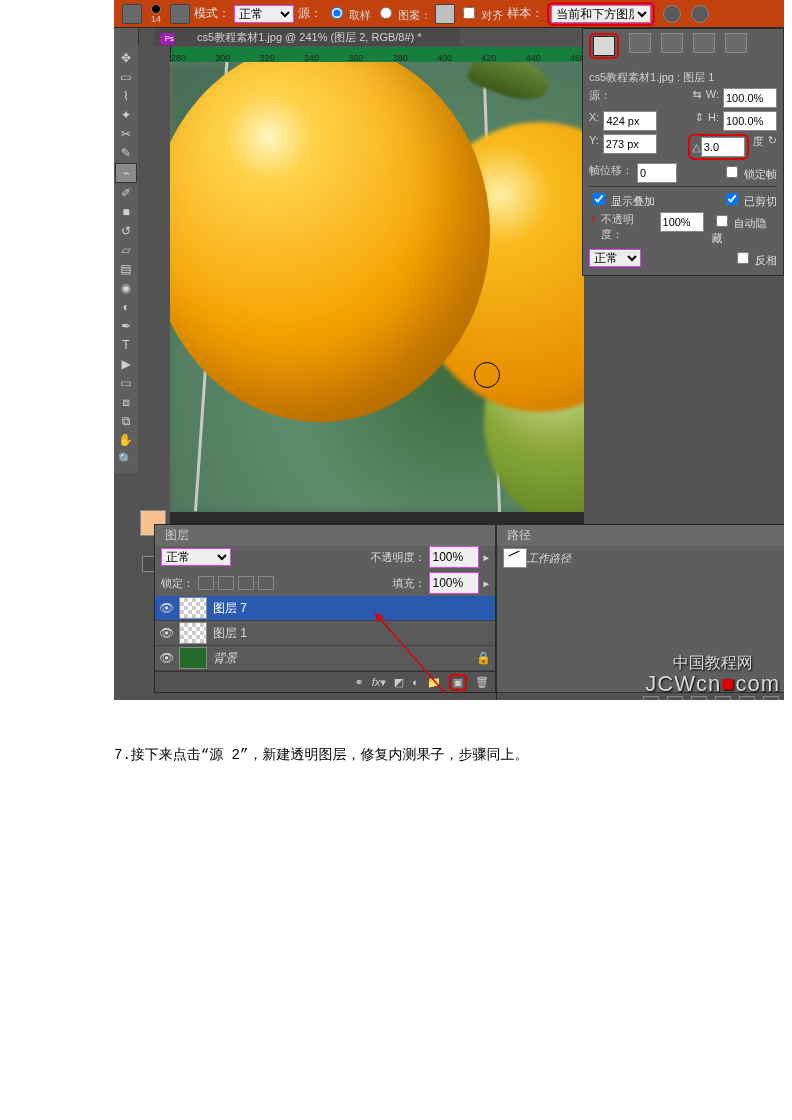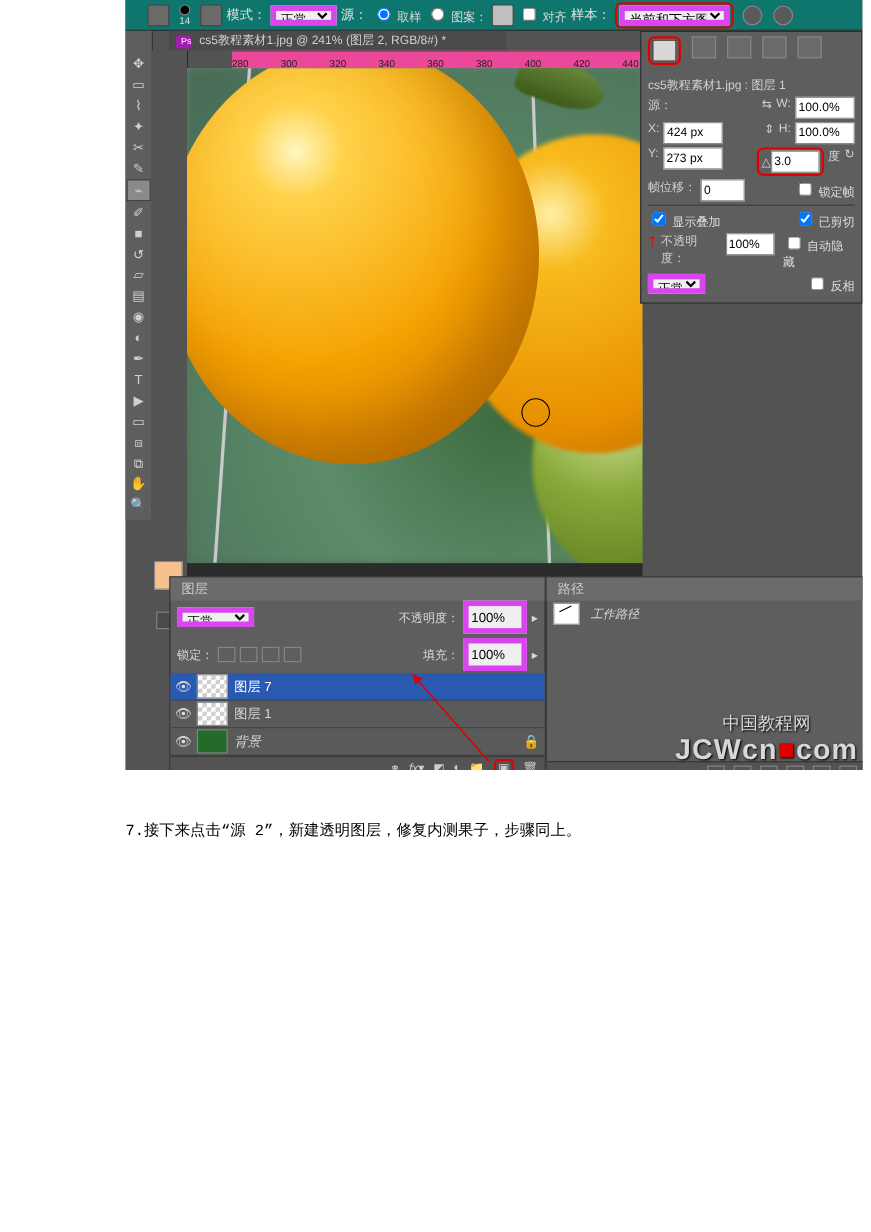--- a/index.html
+++ b/index.html
@@ -23,78 +23,77 @@
     font-size: 11px;
     color: #d8d8d8;
     overflow: hidden;
   }
   
   .optbar {
     position: absolute;
     top: 0; left: 0;
     width: 670px;
     height: 28px;
-    background: #0f766e;
+    background: #c2410c;
     border-bottom: 1px solid #2a2a2a;
     display: flex;
     align-items: center;
-    padding-left: 20px;
+    padding-left: 8px;
     gap: 4px;
     box-sizing: border-box;
   }
   .tool-icon {
     width: 18px; height: 18px;
     background: #6a6a6a;
     border: 1px solid #444;
     border-radius: 2px;
   }
   .brush-dot {
     display: flex; flex-direction: column; align-items: center;
     width: 20px;
     color: #ddd;
   }
   .brush-dot .dot { width:8px;height:8px;background:#000;border-radius:50%;border: 1px solid #888;}
   .brush-dot .sz { font-size:9px;}
   .opt-lbl { color:#e0e0e0; font-size:12px;}
   select.ps, input.ps {
-    background:#efefef;color:#000;border:5px solid #d946ef;
+    background:#efefef;color:#000;border:1px solid #d946ef;
     font-size:12px;height:18px;
   }
   .red-box { border:2px solid #e00000; border-radius:6px; padding:1px 2px; display:inline-flex; align-items:center;}
   .circ-btn {
     width:16px;height:16px;border:1px solid #888;border-radius:50%;background:#5a5a5a;
   }
 
   
   .doctab {
     position:absolute;
     top:28px; left:40px;
     height:18px; width:300px;
     background:#4a4a4a;
     color:#cfcfcf;
     font-size:11px;
     padding-left:6px;
     line-height:18px;
   }
-  .doctab .ps-badge{display:inline-block;width:14px;height:12px;background:#a21caf;color:#fff;font-size:8px;text-align:right;line-height:12px;border-radius:2px;margin-right:4px;}
+  .doctab .ps-badge{display:inline-block;width:14px;height:12px;background:#a21caf;color:#fff;font-size:8px;text-align:right;line-height:12px;border-radius:2px;margin-right:20px;}
 
   
   .ruler-h {
     position:absolute;
     top:46px; left:56px;
     height:16px; width:414px;
-    background:#ec4899;
+    background:#15803d;
     color:#222;
     font-size:9px;
     display:flex;
     justify-content:space-between;
     align-items:flex-end;
     padding:0;
     border:1px solid #555;
-    margin-left:40px;
   }
   .ruler-h span{display:inline-block;}
 
   
   .toolbox {
     position:absolute;
     top:28px; left:0;
     width:24px;
     background:#5e5e5e;
     border-right:1px solid #303030;
@@ -219,36 +218,36 @@
   .red-sq{border:2px solid #e00000;border-radius:4px;padding:0 2px;}
 
   
   .panel-paths{
     position:absolute;
     top:524px; left:382px;
     width:288px;
     background:#5e5e5e;
     border:1px solid #2a2a2a;
   }
-  .path-body{padding:4px 6px;display:flex;align-items:center;gap:10px;}
+  .path-body{padding:4px 6px;display:flex;align-items:center;gap:0;}
   .path-thumb{width:22px;height:18px;background:#fff;border:1px solid #888;position:relative;}
   .path-thumb::after{content:"";position:absolute;left:4px;top:4px;width:12px;height:1px;background:#000;transform:rotate(-25deg);}
 
   
   .watermark{
     position:absolute;
     right:4px;bottom:4px;
     color:#d8d8d8;
     font-family:Arial,sans-serif;
     text-align:center;
     line-height:1.1;
     text-shadow:1px 1px 2px #000;
   }
   .watermark .cn{font-size:16px;}
-  .watermark .en{font-size:26px;font-weight:bold;letter-spacing:1px;}
+  .watermark .en{font-size:22px;font-weight:normal;letter-spacing:1px;}
   .watermark .dot{color:#e00000;}
 
   
   .red-pointer{
     position:absolute;
     pointer-events:none;
   }
   .red-pointer svg{overflow:visible;}
 
   

